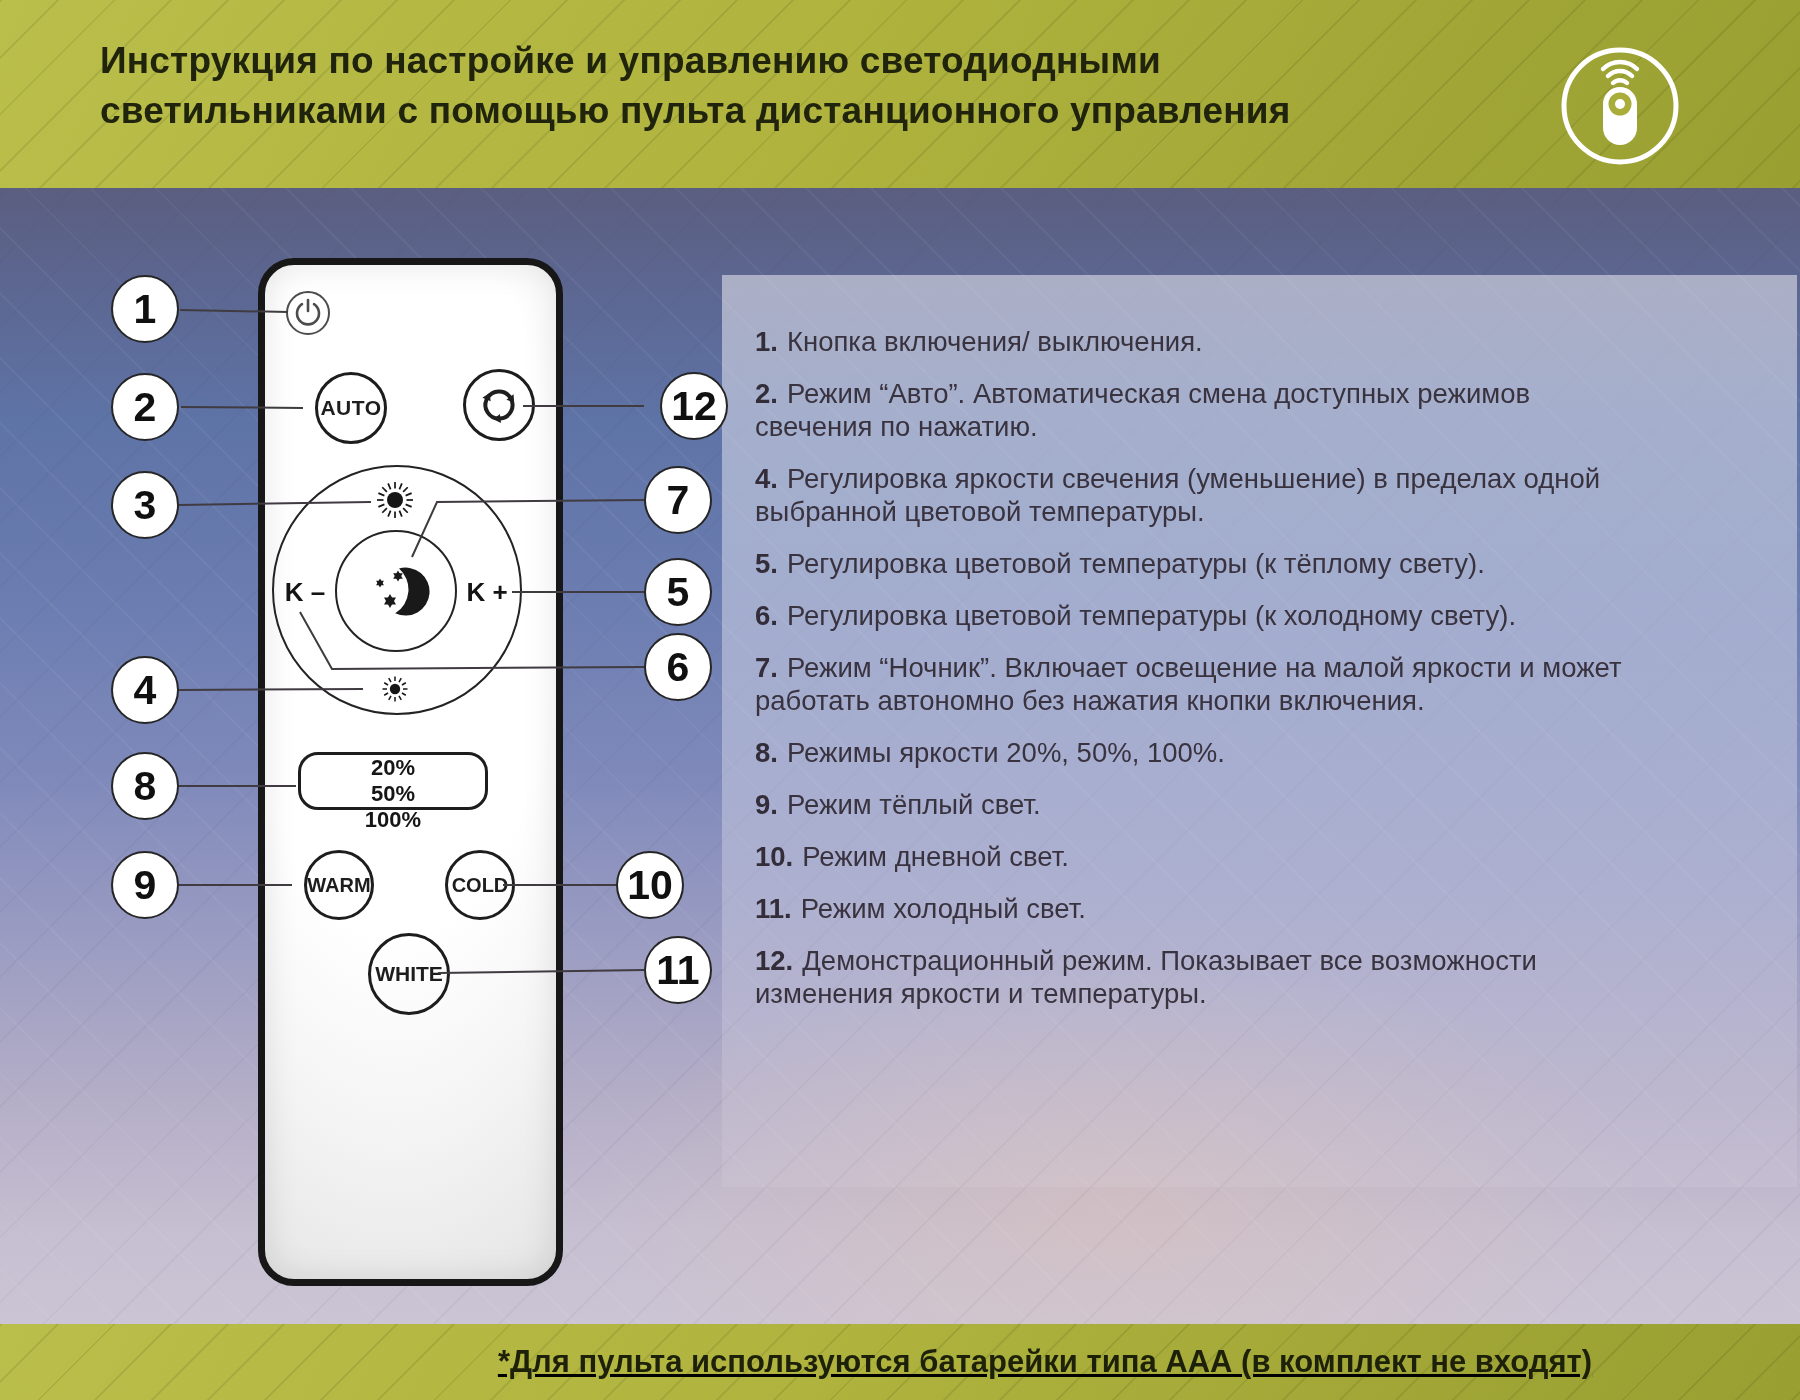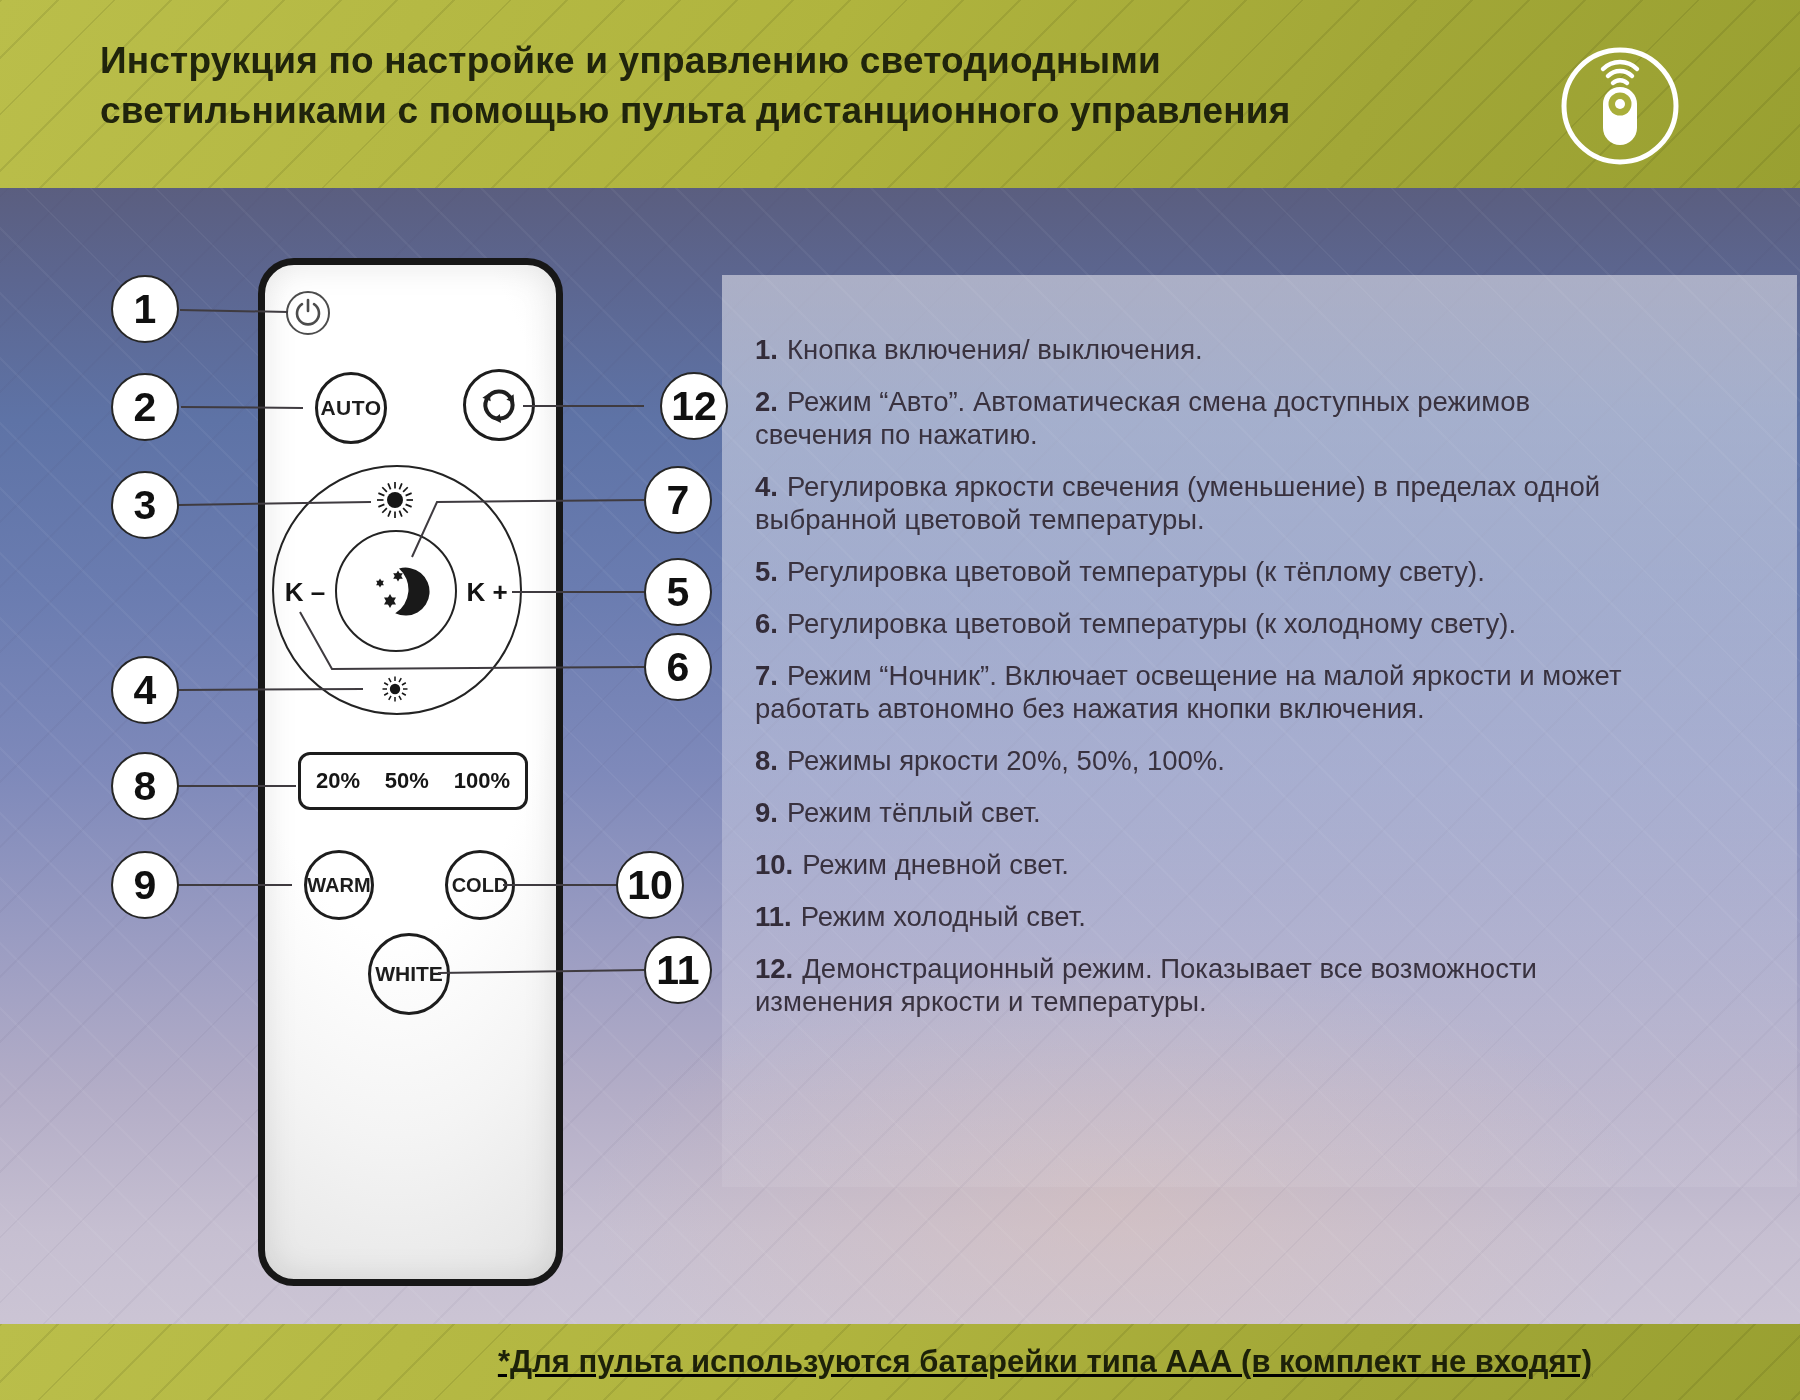--- a/index.html
+++ b/index.html
@@ -49,44 +49,44 @@
   .demo{left:186px;top:104px;width:72px;height:72px;}
   .dial{left:7px;top:200px;width:250px;height:250px;border:2px solid #232323;border-radius:50%;}
   .night{left:70px;top:265px;width:122px;height:122px;border:2.5px solid #232323;border-radius:50%;
          display:flex;align-items:center;justify-content:center;}
   .sun-big{left:108px;top:213px;width:44px;height:44px;}
   .sun-small{left:115px;top:409px;width:30px;height:30px;}
   .klabel{font-weight:700;font-size:26px;color:#141414;width:64px;text-align:center;}
   .kminus{left:8px;top:312px;}
   .kplus{left:190px;top:312px;}
   .preset-box{
-    left:33px;top:487px;width:230px;height:58px;border:3px solid #1d1d1d;border-radius:12px;
+    left:33px;top:487px;width:190px;height:58px;border:3px solid #1d1d1d;border-radius:20px;
     display:flex;align-items:center;justify-content:space-between;padding:0 15px;
-    font-weight:700;font-size:22px;color:#161616;
+    font-weight:700;font-size:22px;color:#161616;flex-direction:column;
   }
   .warm{left:27px;top:585px;width:70px;height:70px;font-size:20px;}
   .cold{left:168px;top:585px;width:70px;height:70px;font-size:20px;}
   .white{left:91px;top:668px;width:82px;height:82px;font-size:21px;}
 
   
   .callout{
     position:absolute;width:68px;height:68px;border-radius:50%;z-index:4;
     background:#fff;border:2px solid #262626;box-sizing:border-box;
     display:flex;align-items:center;justify-content:center;
     font-size:41px;font-weight:600;color:#101010;
   }
   .lines{position:absolute;left:0;top:0;z-index:3;pointer-events:none;}
 
   
   .panel{
     position:absolute;left:722px;top:275px;width:1075px;height:912px;z-index:1;
     background:linear-gradient(180deg, rgba(250,248,252,0.50) 0%, rgba(250,248,252,0.33) 55%, rgba(250,248,252,0.08) 100%);
     padding:50px 40px 0 33px;box-sizing:border-box;
   }
-  .panel p{margin:8px 0 19px 0;width:900px;font-size:27.5px;line-height:33px;color:#39323f;}
+  .panel p{margin:0 0 19px 0;width:900px;font-size:27.5px;line-height:33px;color:#39323f;}
   .panel p b{font-weight:700;color:#332c39;margin-right:9px;}
   svg{display:block;}
 </style>
 </head>
 <body>
 
 <div class="stage">
 
   <header class="band top">
     <h1 class="title">Инструкция по настройке и управлению светодиодными светильниками с помощью пульта дистанционного управления</h1>

